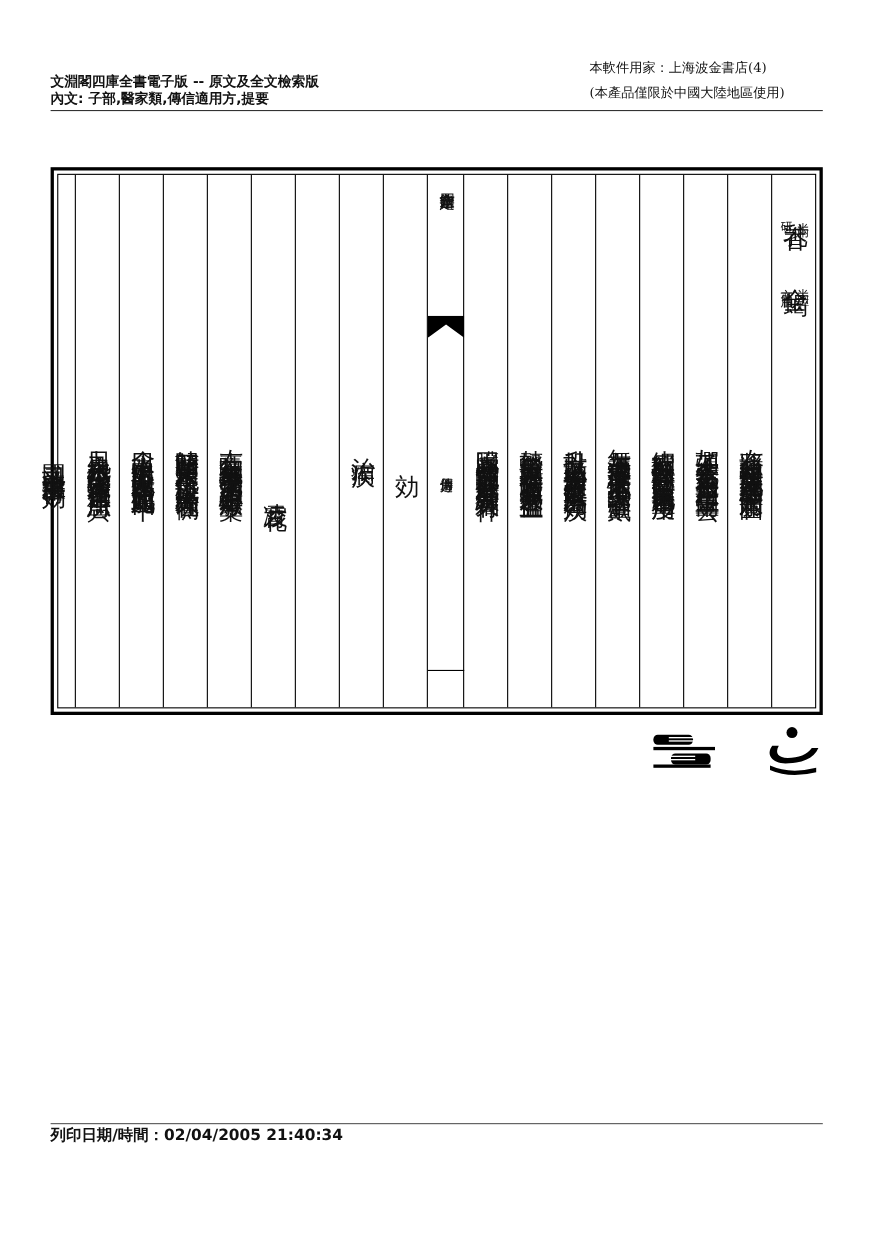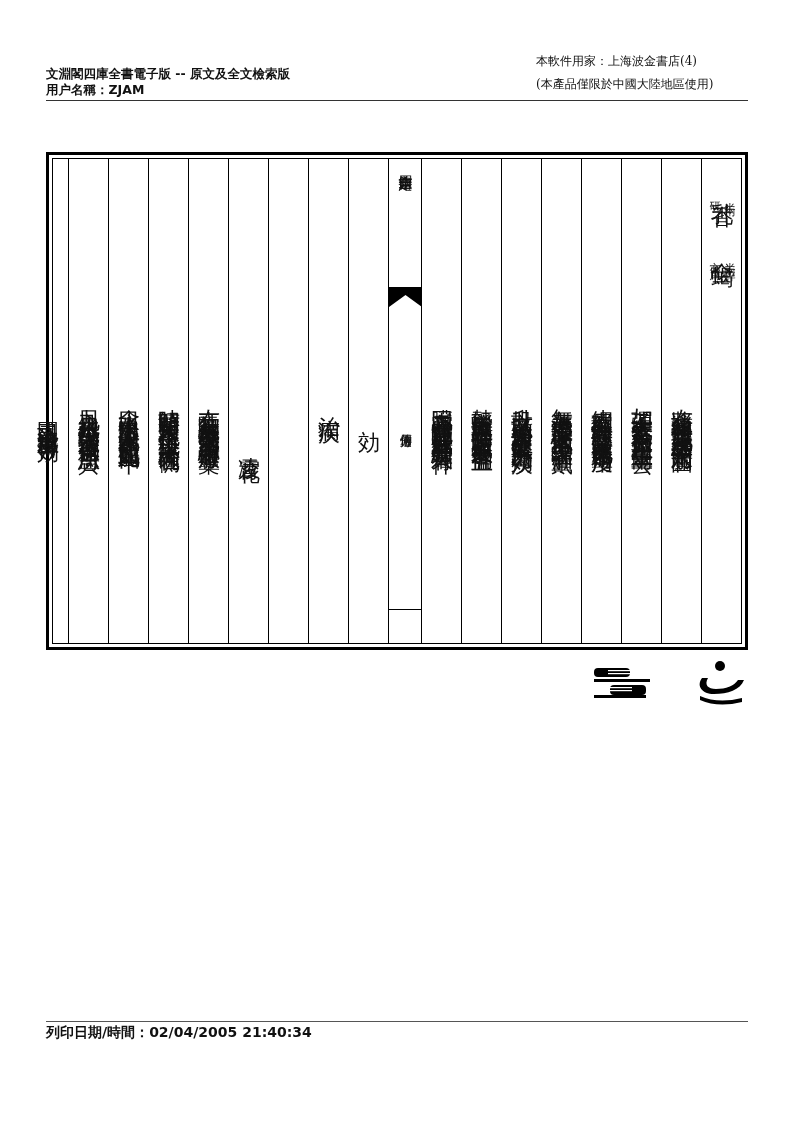--- a/index.html
+++ b/index.html
@@ -56,21 +56,21 @@
   .note { writing-mode: vertical-rl; text-orientation: upright; font-size: 11px; line-height: 13px; letter-spacing: 4px; }
   .logos { position: absolute; left: 590px; top: 660px; width: 165px; height: 45px; }
   .ftr-line { position: absolute; left: 46px; top: 1021px; width: 702px; border-top: 1.5px solid #555; }
   .footer { position: absolute; left: 46px; top: 1024px; font-family: "DejaVu Sans", "Liberation Sans", sans-serif; font-weight: bold; font-size: 14px; line-height: 16px; }
 </style>
 </head>
 <body>
 
 <div class="hdr-left">
   <div>文淵閣四庫全書電子版 -- 原文及全文檢索版</div>
-  <div><span>用户名稱：</span><span>ZJAM</span></div>
+  <div>內文: 子部,醫家類,傳信適用方,提要</div>
 </div>
 <div class="hdr-right">
   <div>本軟件用家：上海波金書店(4)</div>
   <div>(本產品僅限於中國大陸地區使用)</div>
 </div>
 <div class="hdr-line"></div>
 
 <div class="frame">
   <div class="inner">
 

